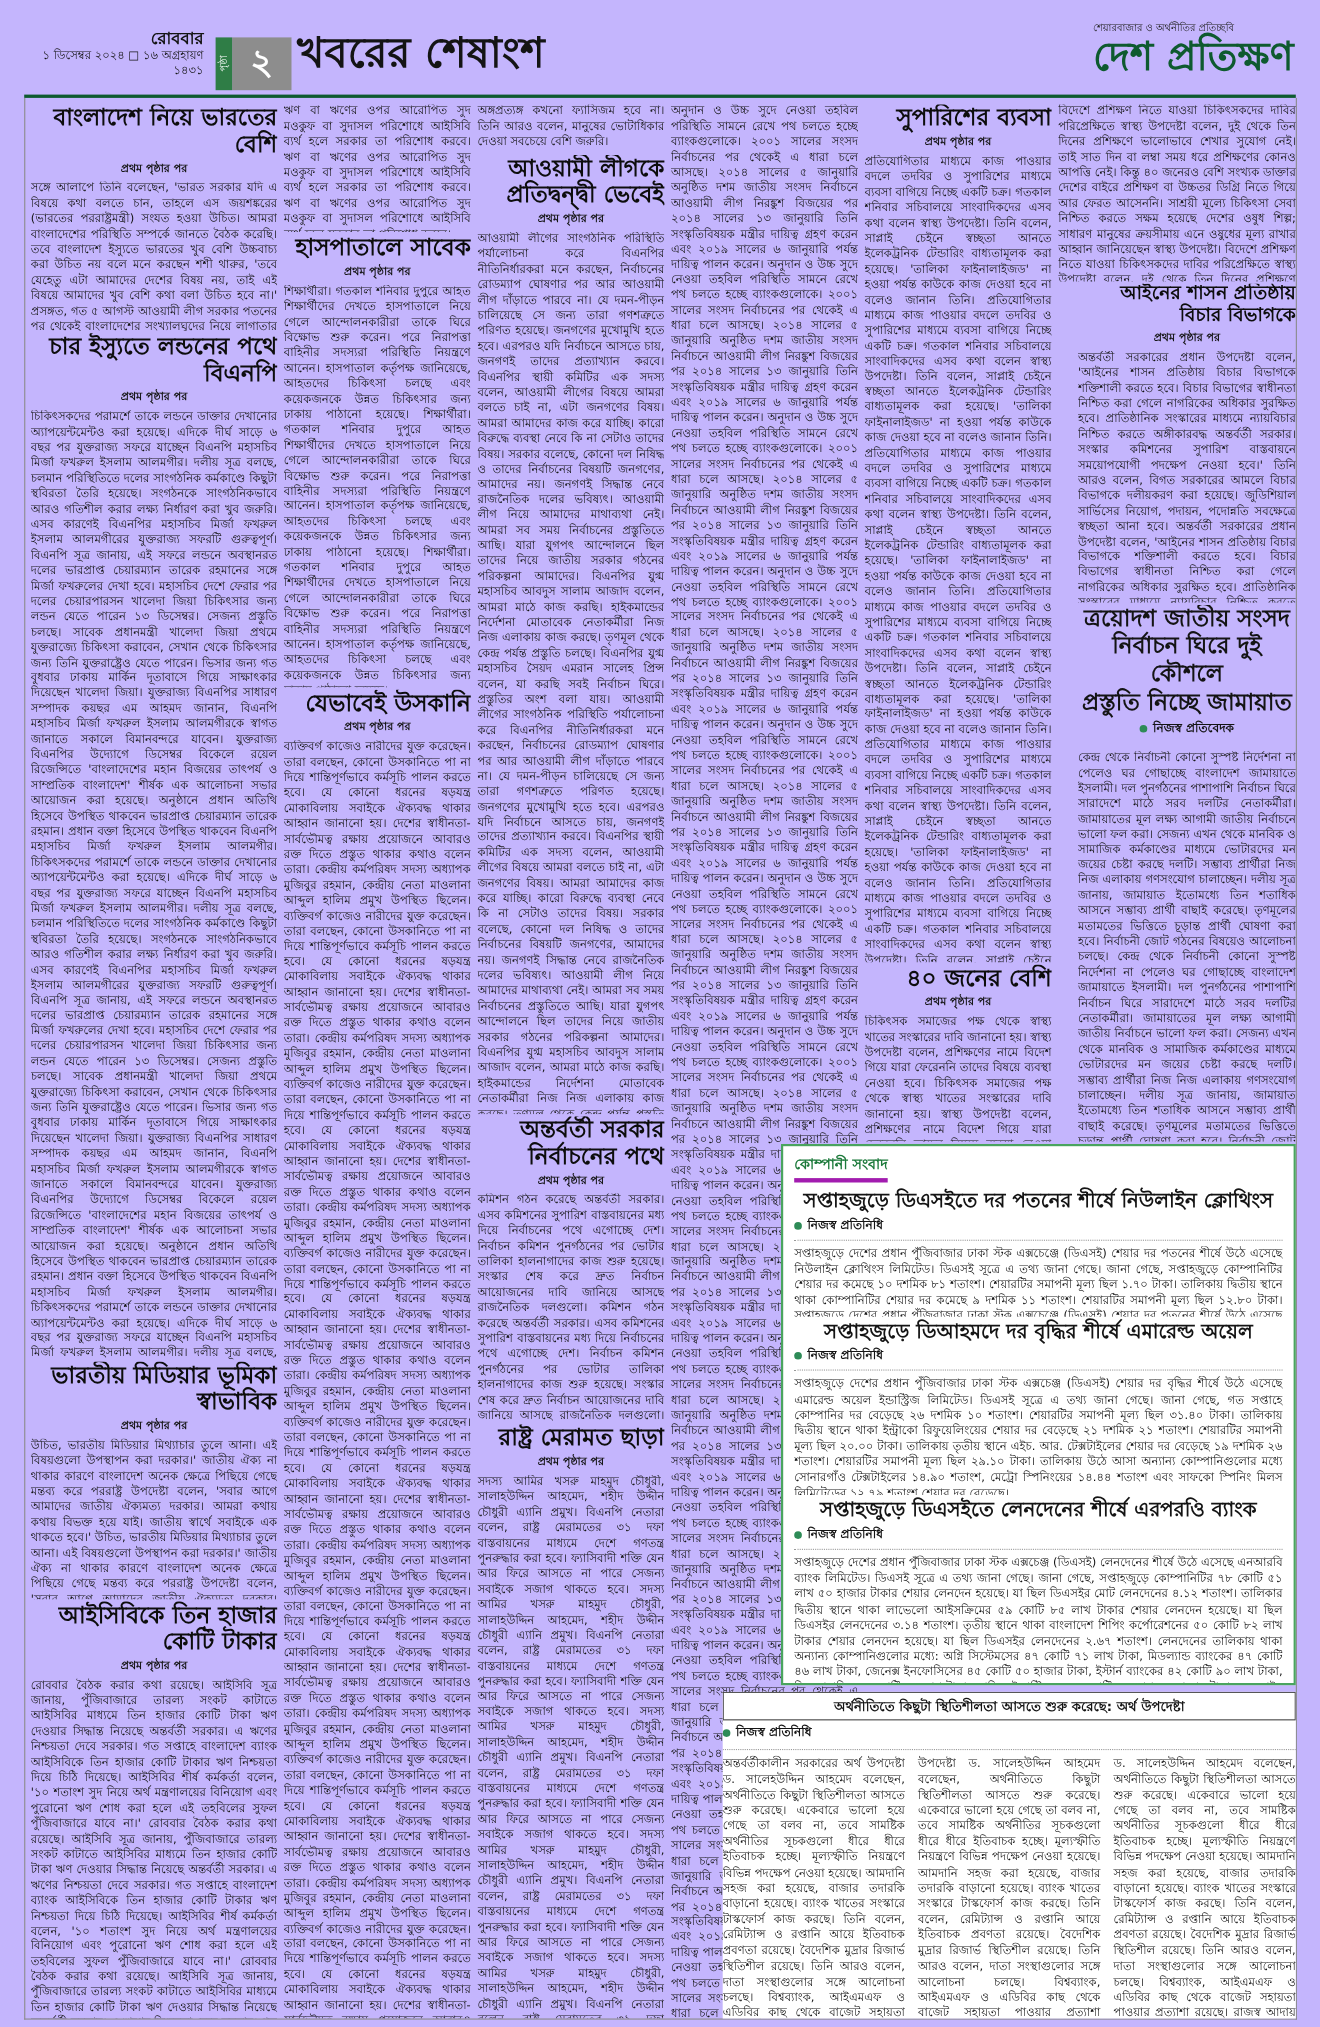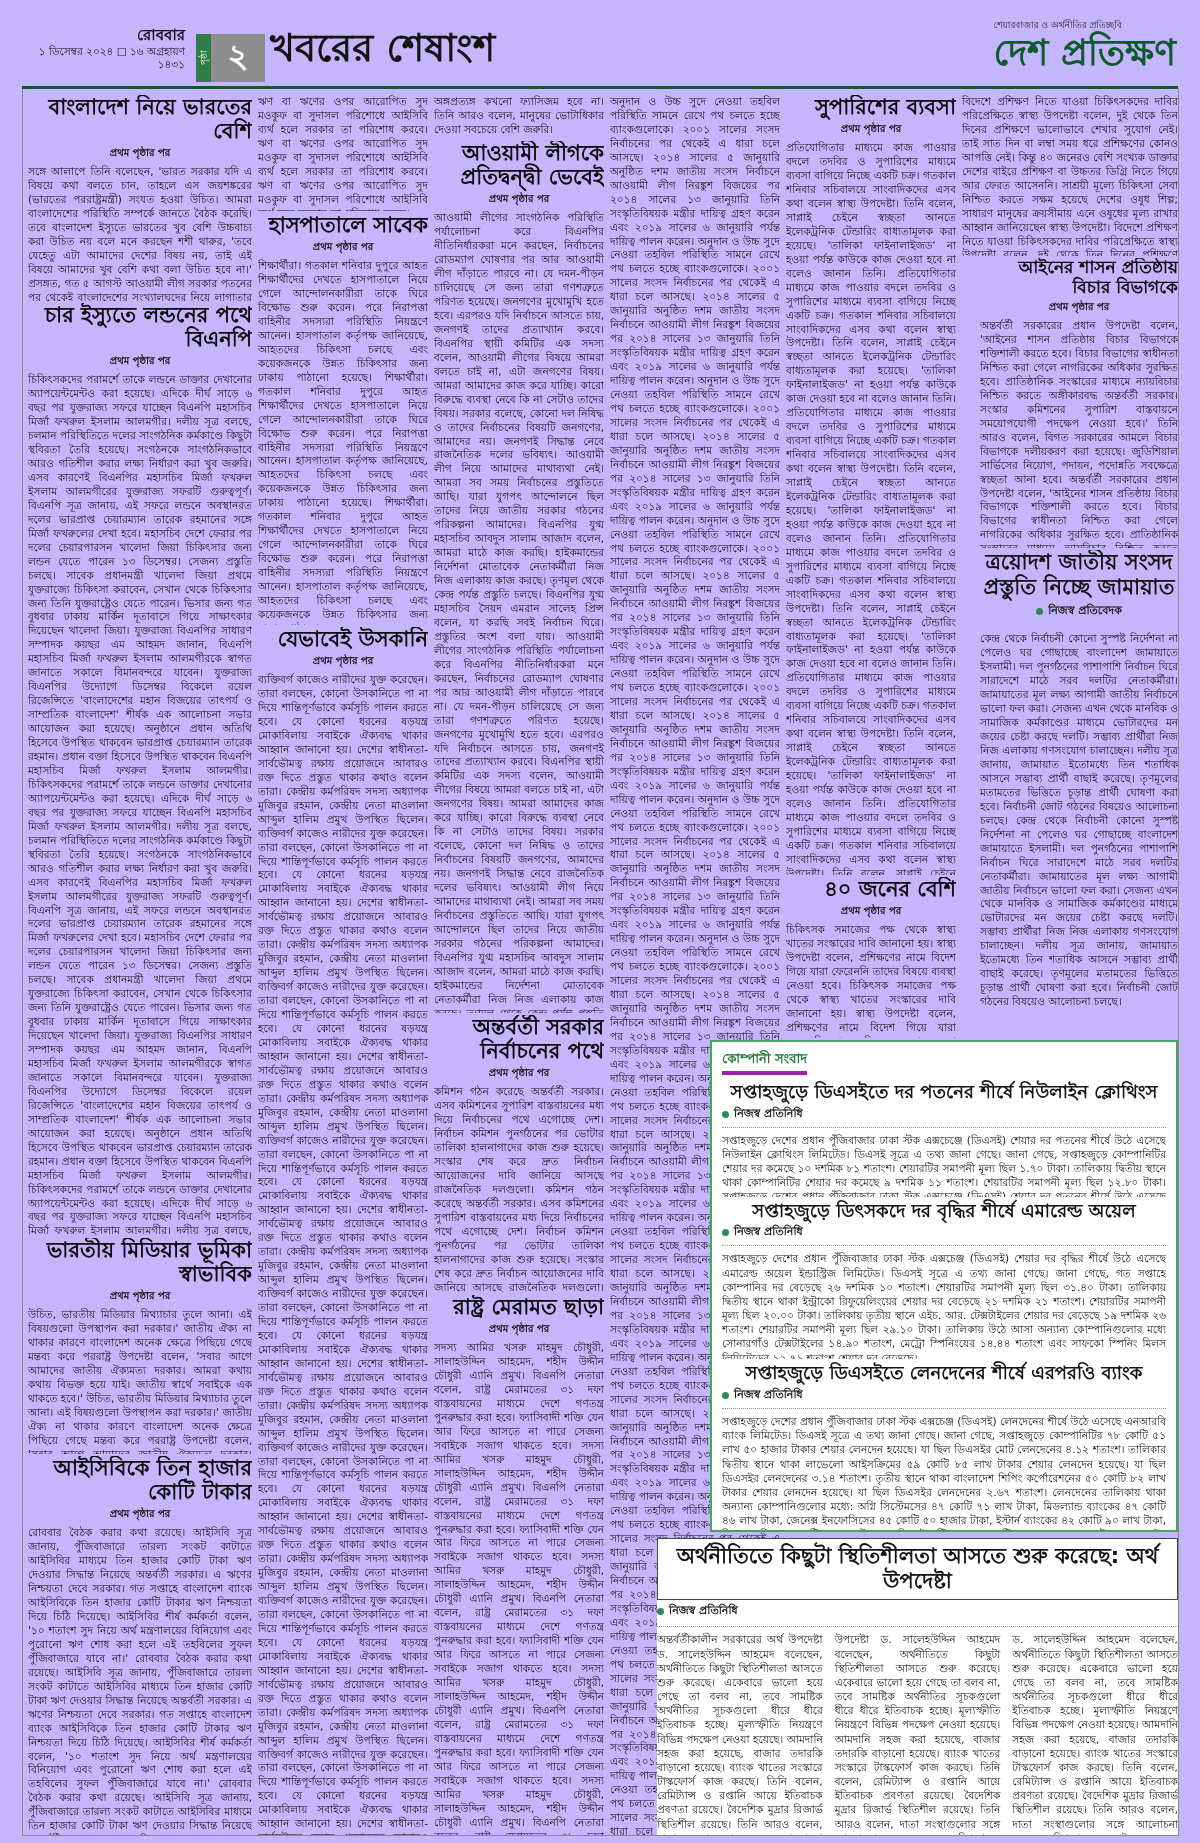--- a/index.html
+++ b/index.html
@@ -35,21 +35,21 @@
         border:2px solid #4aa45f;padding:6px 10px;box-sizing:border-box;z-index:6;overflow:hidden;}
   .company-label{font-size:13px;font-weight:bold;color:#1d7a3b;border-bottom:4px solid #a21caf;
         display:inline-block;padding-bottom:1px;margin-bottom:3px;}
   .gb-article h3{font-size:18px;font-weight:bold;text-align:center;margin:4px 0 1px 0;line-height:1.15;}
   .gb-body{overflow:hidden;font-size:10.5px;line-height:1.35;text-align:justify;}
   
   .f2-line{font-size:21px;font-weight:bold;text-align:center;line-height:1.2;}
   
   #econ{position:absolute;left:657px;top:1538px;width:521px;height:297px;background:#fff;z-index:6;
         display:flex;flex-direction:column;overflow:hidden;}
-  .econ-head{border:1px solid #444;padding:5px 6px;text-align:center;font-size:21px;font-weight:bold;line-height:1.2;}
+  .econ-head{border:1px solid #444;padding:5px 6px;text-align:center;font-size:12px;font-weight:bold;line-height:1.2;}
   .econ-body{flex:1;overflow:hidden;font-size:10.5px;line-height:1.35;text-align:justify;
         column-count:3;column-gap:12px;}
 </style>
 </head>
 <body>
 
 <div id="page">
 
   <div class="date-block">
     <div class="date-day">রোববার</div>
@@ -131,20 +131,21 @@
   </div>
 
   <div class="plain-col" style="left:962px;top:95px;width:216px;height:161px;">বিদেশে প্রশিক্ষণ নিতে যাওয়া চিকিৎসকদের দাবির পরিপ্রেক্ষিতে স্বাস্থ্য উপদেষ্টা বলেন, দুই থেকে তিন দিনের প্রশিক্ষণে ভালোভাবে শেখার সুযোগ নেই। তাই সাত দিন বা লম্বা সময় ধরে প্রশিক্ষণের কোনও আপত্তি নেই। কিন্তু ৪০ জনেরও বেশি সংখ্যক ডাক্তার দেশের বাইরে প্রশিক্ষণ বা উচ্চতর ডিগ্রি নিতে গিয়ে আর ফেরত আসেননি। সাশ্রয়ী মূল্যে চিকিৎসা সেবা নিশ্চিত করতে সক্ষম হয়েছে দেশের ওষুধ শিল্প; সাধারণ মানুষের ক্রয়সীমায় এনে ওষুধের মূল্য রাখার আহ্বান জানিয়েছেন স্বাস্থ্য উপদেষ্টা। বিদেশে প্রশিক্ষণ নিতে যাওয়া চিকিৎসকদের দাবির পরিপ্রেক্ষিতে স্বাস্থ্য উপদেষ্টা বলেন, দুই থেকে তিন দিনের প্রশিক্ষণে ভালোভাবে শেখার সুযোগ নেই। তাই সাত দিন বা লম্বা সময় ধরে প্রশিক্ষণের কোনও আপত্তি নেই। কিন্তু ৪০ জনেরও বেশি সংখ্যক ডাক্তার দেশের বাইরে প্রশিক্ষণ বা উচ্চতর ডিগ্রি নিতে গিয়ে আর ফেরত আসেননি। সাশ্রয়ী মূল্যে চিকিৎসা সেবা নিশ্চিত করতে সক্ষম হয়েছে দেশের ওষুধ শিল্প; সাধারণ মানুষের ক্রয়সীমায় এনে ওষুধের মূল্য রাখার আহ্বান জানিয়েছেন স্বাস্থ্য উপদেষ্টা।</div>
   <div class="article" style="left:980px;top:258px;width:198px;height:290px;">
     <h2 style="font-size:17px;">আইনের শাসন প্রতিষ্ঠায় বিচার বিভাগকে</h2>
     <div class="continued">প্রথম পৃষ্ঠার পর</div>
     <div class="body-text">অন্তর্বর্তী সরকারের প্রধান উপদেষ্টা বলেন, 'আইনের শাসন প্রতিষ্ঠায় বিচার বিভাগকে শক্তিশালী করতে হবে। বিচার বিভাগের স্বাধীনতা নিশ্চিত করা গেলে নাগরিকের অধিকার সুরক্ষিত হবে। প্রাতিষ্ঠানিক সংস্কারের মাধ্যমে ন্যায়বিচার নিশ্চিত করতে অঙ্গীকারবদ্ধ অন্তর্বর্তী সরকার। সংস্কার কমিশনের সুপারিশ বাস্তবায়নে সময়োপযোগী পদক্ষেপ নেওয়া হবে।' তিনি আরও বলেন, বিগত সরকারের আমলে বিচার বিভাগকে দলীয়করণ করা হয়েছে। জুডিশিয়াল সার্ভিসের নিয়োগ, পদায়ন, পদোন্নতি সবক্ষেত্রে স্বচ্ছতা আনা হবে। অন্তর্বর্তী সরকারের প্রধান উপদেষ্টা বলেন, 'আইনের শাসন প্রতিষ্ঠায় বিচার বিভাগকে শক্তিশালী করতে হবে। বিচার বিভাগের স্বাধীনতা নিশ্চিত করা গেলে নাগরিকের অধিকার সুরক্ষিত হবে। প্রাতিষ্ঠানিক সংস্কারের মাধ্যমে ন্যায়বিচার নিশ্চিত করতে অঙ্গীকারবদ্ধ অন্তর্বর্তী সরকার। সংস্কার কমিশনের সুপারিশ বাস্তবায়নে সময়োপযোগী পদক্ষেপ নেওয়া হবে।' তিনি আরও বলেন, বিগত সরকারের আমলে বিচার বিভাগকে দলীয়করণ করা হয়েছে। জুডিশিয়াল সার্ভিসের নিয়োগ, পদায়ন, পদোন্নতি সবক্ষেত্রে স্বচ্ছতা আনা হবে।</div>
   </div>
   <div class="article" style="left:980px;top:550px;width:198px;height:488px;align-items:center;">
     <div class="f2-line">ত্রয়োদশ জাতীয় সংসদ</div>
+    <div class="f2-line">নির্বাচন ঘিরে দুই কৌশলে</div>
     <div class="f2-line">প্রস্তুতি নিচ্ছে জামায়াত</div>
     <div class="byline">
       <span class="dot"></span>
       <span>নিজস্ব প্রতিবেদক</span>
     </div>
     <div class="dotted"></div>
     <div class="body-text">কেন্দ্র থেকে নির্বাচনী কোনো সুস্পষ্ট নির্দেশনা না পেলেও ঘর গোছাচ্ছে বাংলাদেশ জামায়াতে ইসলামী। দল পুনর্গঠনের পাশাপাশি নির্বাচন ঘিরে সারাদেশে মাঠে সরব দলটির নেতাকর্মীরা। জামায়াতের মূল লক্ষ্য আগামী জাতীয় নির্বাচনে ভালো ফল করা। সেজন্য এখন থেকে মানবিক ও সামাজিক কর্মকাণ্ডের মাধ্যমে ভোটারদের মন জয়ের চেষ্টা করছে দলটি। সম্ভাব্য প্রার্থীরা নিজ নিজ এলাকায় গণসংযোগ চালাচ্ছেন। দলীয় সূত্র জানায়, জামায়াত ইতোমধ্যে তিন শতাধিক আসনে সম্ভাব্য প্রার্থী বাছাই করেছে। তৃণমূলের মতামতের ভিত্তিতে চূড়ান্ত প্রার্থী ঘোষণা করা হবে। নির্বাচনী জোট গঠনের বিষয়েও আলোচনা চলছে। কেন্দ্র থেকে নির্বাচনী কোনো সুস্পষ্ট নির্দেশনা না পেলেও ঘর গোছাচ্ছে বাংলাদেশ জামায়াতে ইসলামী। দল পুনর্গঠনের পাশাপাশি নির্বাচন ঘিরে সারাদেশে মাঠে সরব দলটির নেতাকর্মীরা। জামায়াতের মূল লক্ষ্য আগামী জাতীয় নির্বাচনে ভালো ফল করা। সেজন্য এখন থেকে মানবিক ও সামাজিক কর্মকাণ্ডের মাধ্যমে ভোটারদের মন জয়ের চেষ্টা করছে দলটি। সম্ভাব্য প্রার্থীরা নিজ নিজ এলাকায় গণসংযোগ চালাচ্ছেন। দলীয় সূত্র জানায়, জামায়াত ইতোমধ্যে তিন শতাধিক আসনে সম্ভাব্য প্রার্থী বাছাই করেছে। তৃণমূলের মতামতের ভিত্তিতে চূড়ান্ত প্রার্থী ঘোষণা করা হবে। নির্বাচনী জোট গঠনের বিষয়েও আলোচনা চলছে।</div>
   </div>
 
   <div id="company-box">
@@ -152,21 +153,21 @@
     <div class="gb-article">
       <h3>সপ্তাহজুড়ে ডিএসইতে দর পতনের শীর্ষে নিউলাইন ক্লোথিংস</h3>
       <div class="byline">
         <span class="dot"></span>
         <span>নিজস্ব প্রতিনিধি</span>
       </div>
       <div class="dotted"></div>
       <div class="gb-body" style="height:64px;">সপ্তাহজুড়ে দেশের প্রধান পুঁজিবাজার ঢাকা স্টক এক্সচেঞ্জে (ডিএসই) শেয়ার দর পতনের শীর্ষে উঠে এসেছে নিউলাইন ক্লোথিংস লিমিটেড। ডিএসই সূত্রে এ তথ্য জানা গেছে। জানা গেছে, সপ্তাহজুড়ে কোম্পানিটির শেয়ার দর কমেছে ১০ দশমিক ৮১ শতাংশ। শেয়ারটির সমাপনী মূল্য ছিল ১.৭০ টাকা। তালিকায় দ্বিতীয় স্থানে থাকা কোম্পানিটির শেয়ার দর কমেছে ৯ দশমিক ১১ শতাংশ। শেয়ারটির সমাপনী মূল্য ছিল ১২.৮০ টাকা। সপ্তাহজুড়ে দেশের প্রধান পুঁজিবাজার ঢাকা স্টক এক্সচেঞ্জে (ডিএসই) শেয়ার দর পতনের শীর্ষে উঠে এসেছে নিউলাইন ক্লোথিংস লিমিটেড। ডিএসই সূত্রে এ তথ্য জানা গেছে। জানা গেছে, সপ্তাহজুড়ে কোম্পানিটির শেয়ার দর কমেছে ১০ দশমিক ৮১ শতাংশ। শেয়ারটির সমাপনী মূল্য ছিল ১.৭০ টাকা। তালিকায় দ্বিতীয় স্থানে থাকা কোম্পানিটির শেয়ার দর কমেছে ৯ দশমিক ১১ শতাংশ। শেয়ারটির সমাপনী মূল্য ছিল ১২.৮০ টাকা।</div>
     </div>
     <div class="gb-article">
-      <h3>সপ্তাহজুড়ে ডিৎসকদে দর বৃদ্ধির শীর্ষে এমারেল্ড অয়েল</h3>
+      <h3>সপ্তাহজুড়ে ডিআহমদে দর বৃদ্ধির শীর্ষে এমারেল্ড অয়েল</h3>
       <div class="byline">
         <span class="dot"></span>
         <span>নিজস্ব প্রতিনিধি</span>
       </div>
       <div class="dotted"></div>
       <div class="gb-body" style="height:108px;">সপ্তাহজুড়ে দেশের প্রধান পুঁজিবাজার ঢাকা স্টক এক্সচেঞ্জ (ডিএসই) শেয়ার দর বৃদ্ধির শীর্ষে উঠে এসেছে এমারেল্ড অয়েল ইন্ডাস্ট্রিজ লিমিটেড। ডিএসই সূত্রে এ তথ্য জানা গেছে। জানা গেছে, গত সপ্তাহে কোম্পানির দর বেড়েছে ২৬ দশমিক ১০ শতাংশ। শেয়ারটির সমাপনী মূল্য ছিল ৩১.৪০ টাকা। তালিকায় দ্বিতীয় স্থানে থাকা ইন্ট্রাকো রিফুয়েলিংয়ের শেয়ার দর বেড়েছে ২১ দশমিক ২১ শতাংশ। শেয়ারটির সমাপনী মূল্য ছিল ২০.০০ টাকা। তালিকায় তৃতীয় স্থানে এইচ. আর. টেক্সটাইলের শেয়ার দর বেড়েছে ১৯ দশমিক ২৬ শতাংশ। শেয়ারটির সমাপনী মূল্য ছিল ২৯.১০ টাকা। তালিকায় উঠে আসা অন্যান্য কোম্পানিগুলোর মধ্যে সোনারগাঁও টেক্সটাইলের ১৪.৯০ শতাংশ, মেট্রো স্পিনিংয়ের ১৪.৪৪ শতাংশ এবং সাফকো স্পিনিং মিলস লিমিটেডের ১২.৭৯ শতাংশ শেয়ার দর বেড়েছে।</div>
     </div>
     <div class="gb-article">
       <h3>সপ্তাহজুড়ে ডিএসইতে লেনদেনের শীর্ষে এরপরওি ব্যাংক</h3>
       <div class="byline">

